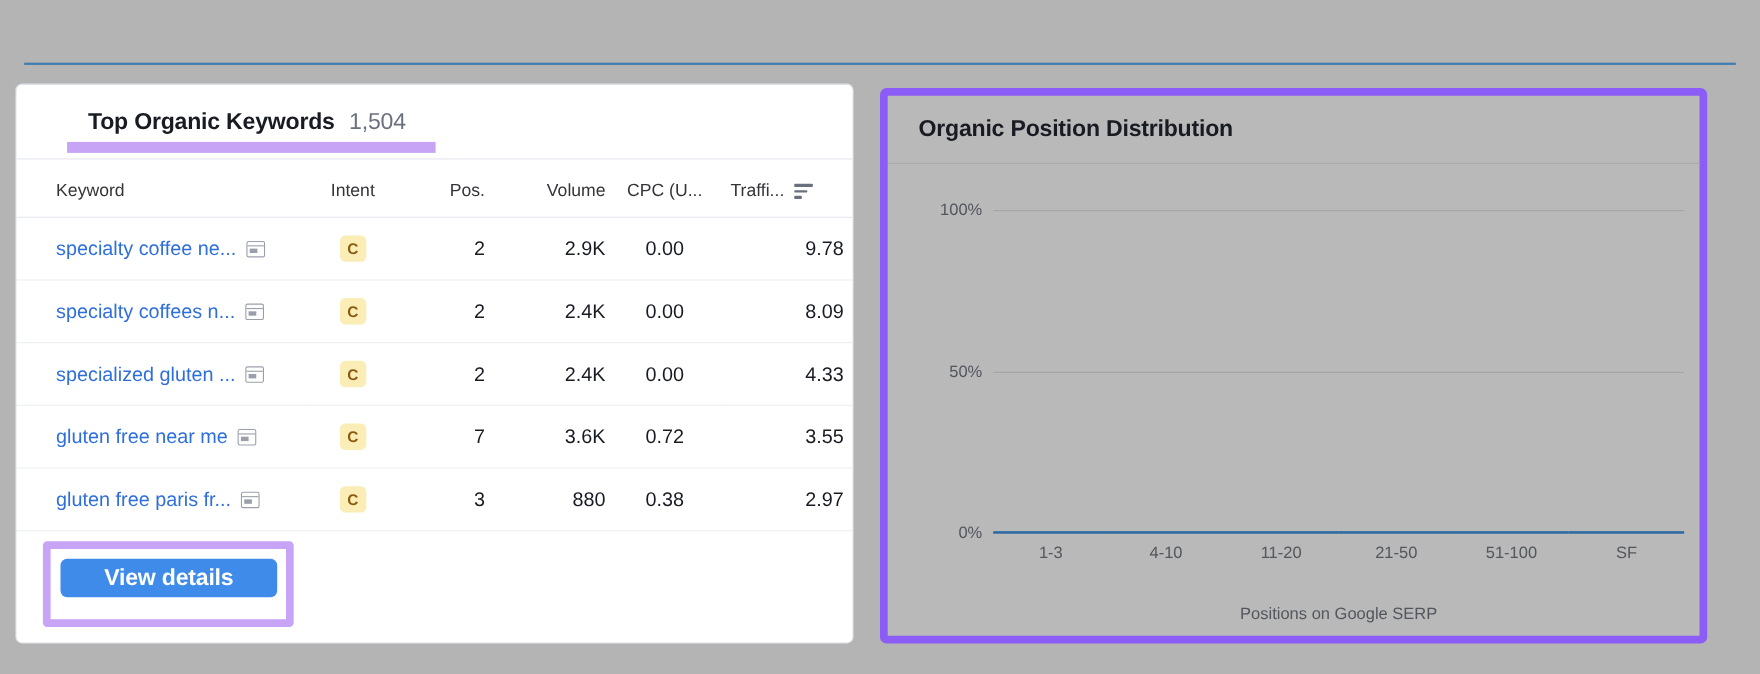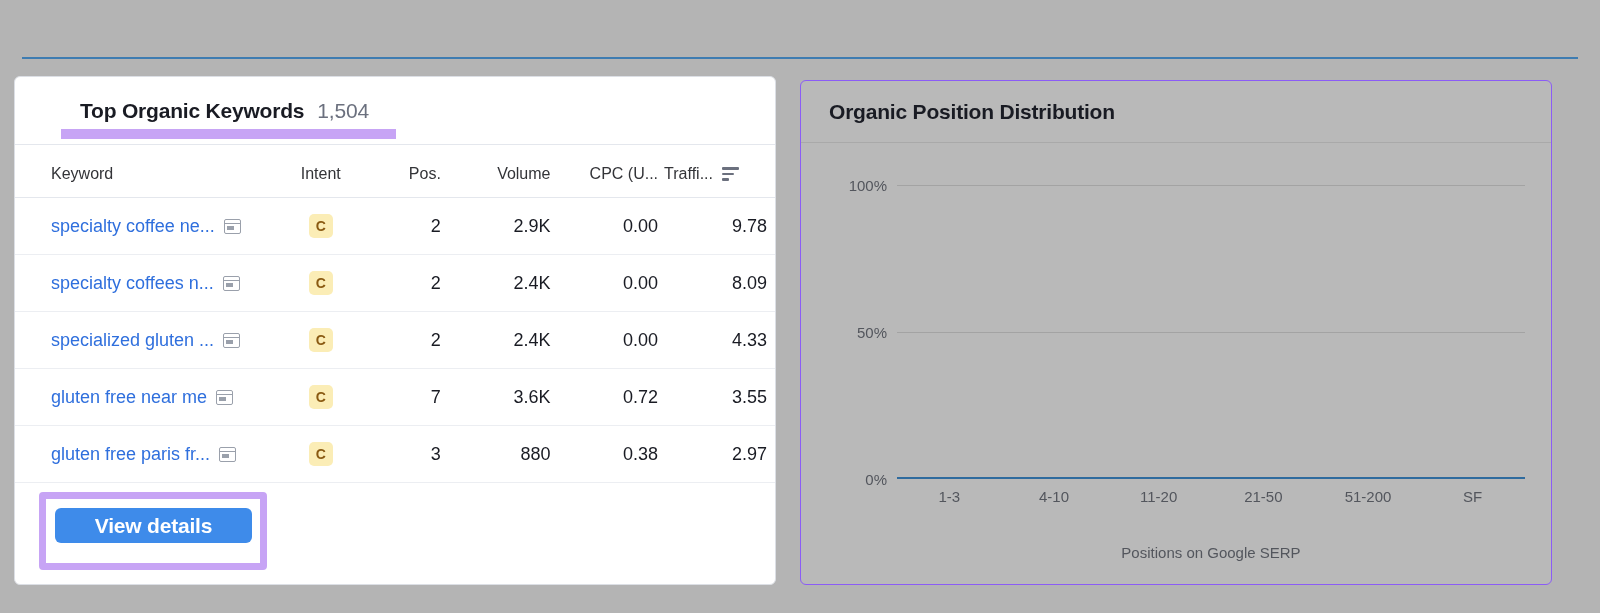--- a/index.html
+++ b/index.html
@@ -111,21 +111,21 @@
     font-size: 18px;
     color: #191b23;
     padding: 16px 0;
     border-bottom: 1px solid #eceef2;
     white-space: nowrap;
   }
   .col-keyword { text-align: left; padding-left: 36px !important; width: 254px; }
   .col-intent  { text-align: center; width: 72px; }
   .col-pos     { text-align: right;  width: 78px; }
   .col-volume  { text-align: right;  width: 104px; }
-  .col-cpc     { text-align: right;  width: 102px; }
+  .col-cpc     { text-align: center;  width: 102px; }
   .col-traffic { text-align: right;  width: 106px; padding-right: 8px !important; }
 
   .th-traffic-wrap {
     display: inline-flex;
     align-items: center;
     gap: 9px;
     padding-right: 28px;
   }
   .sort-icon { display: inline-flex; flex-direction: column; gap: 3px; }
   .sort-icon i { display: block; height: 2.5px; background: #6b707e; border-radius: 1px; }
@@ -198,21 +198,21 @@
     cursor: pointer;
     letter-spacing: -0.2px;
   }
 
   
   .chart-card {
     position: absolute;
     left: 800px; top: 80px;
     width: 752px; height: 505px;
     background: #b9b9b9;
-    border: 1px solid #8b5cf6;
+    border: 7px solid #8b5cf6;
     border-radius: 6px;
     overflow: hidden;
   }
   .chart-header {
     height: 62px;
     border-bottom: 1px solid #a9a9a9;
     padding: 19px 0 0 28px;
   }
   .chart-title {
     font-size: 21px;
@@ -454,20 +454,20 @@
           <div class="bar" style="height: 8%; background: rgb(59, 124, 179);"></div>
         </div>
       </div>
     </div>
 
     <div class="x-axis">
       <span class="x-tick">1-3</span>
       <span class="x-tick">4-10</span>
       <span class="x-tick">11-20</span>
       <span class="x-tick">21-50</span>
-      <span class="x-tick">51-200</span>
+      <span class="x-tick">51-100</span>
       <span class="x-tick">SF</span>
     </div>
 
     <div class="x-caption">Positions on Google SERP</div>
 
   </div>
 </div>
 
 </body></html>

